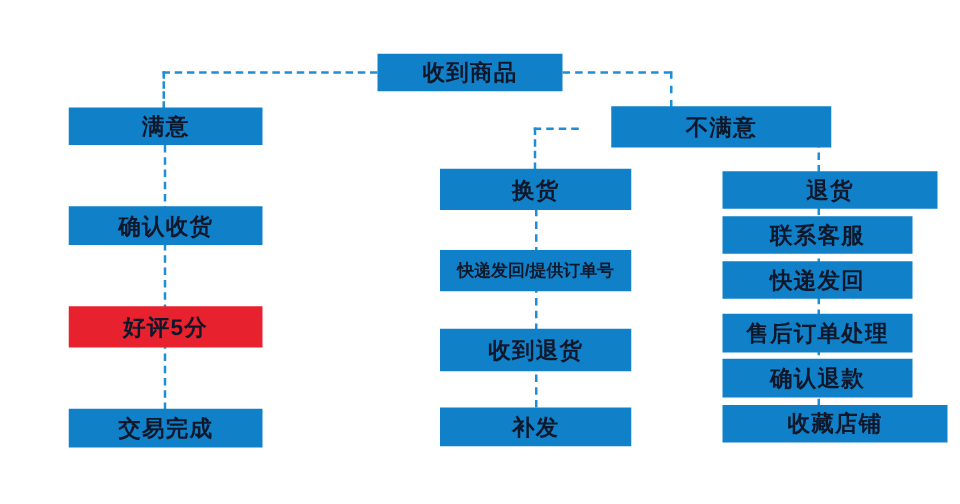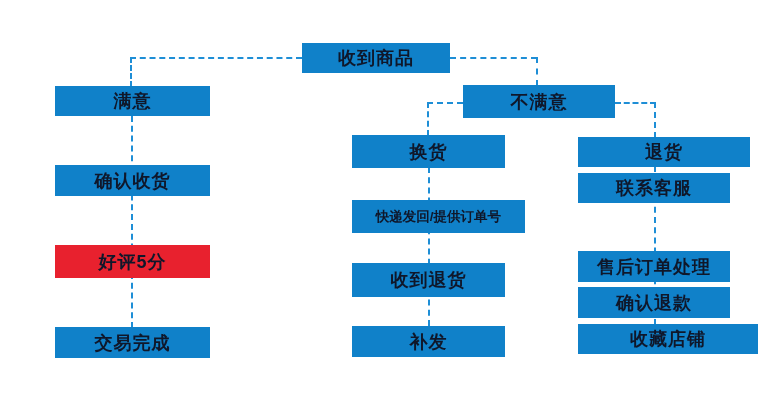--- a/index.html
+++ b/index.html
@@ -68,43 +68,46 @@
   <div class="node blue" style="left:55px; top:165px; width:155px; height:31px;">
     <span>确认收货</span>
   </div>
   <div class="node red" style="left:55px; top:245px; width:155px; height:33px;">
     <span>好评5分</span>
   </div>
   <div class="node blue" style="left:55px; top:327px; width:155px; height:31px;">
     <span>交易完成</span>
   </div>
 
-  <div class="node blue" style="left:463px; top:85px; width:152px; height:33px;">
+  <div class="node blue" style="left:489px; top:85px; width:176px; height:33px;">
     <span>不满意</span>
   </div>
 
   <div class="node blue" style="left:352px; top:135px; width:153px; height:33px;">
     <span>换货</span>
   </div>
-  <div class="node blue small-text" style="left:352px; top:200px; width:173px; height:33px;text-align:right;">
+  <div class="node blue small-text" style="left:352px; top:200px; width:153px; height:33px;text-align:right;">
     <span>快递发回/提供订单号</span>
   </div>
   <div class="node blue" style="left:352px; top:263px; width:153px; height:34px;align-items:center;">
     <span>收到退货</span>
   </div>
   <div class="node blue" style="left:352px; top:326px; width:153px; height:31px;">
     <span>补发</span>
   </div>
 
   <div class="node blue" style="left:578px; top:137px; width:172px; height:30px;">
     <span>退货</span>
   </div>
   <div class="node blue" style="left:578px; top:173px; width:152px; height:30px;">
     <span>联系客服</span>
   </div>
+  <div class="node blue" style="left:578px; top:209px; width:152px; height:30px;">
+    <span>快递发回</span>
+  </div>
   <div class="node blue" style="left:578px; top:251px; width:152px; height:31px;">
     <span>售后订单处理</span>
   </div>
   <div class="node blue" style="left:578px; top:287px; width:152px; height:31px;">
     <span>确认退款</span>
   </div>
   <div class="node blue" style="left:578px; top:324px; width:180px; height:30px;">
     <span>收藏店铺</span>
   </div>
 

